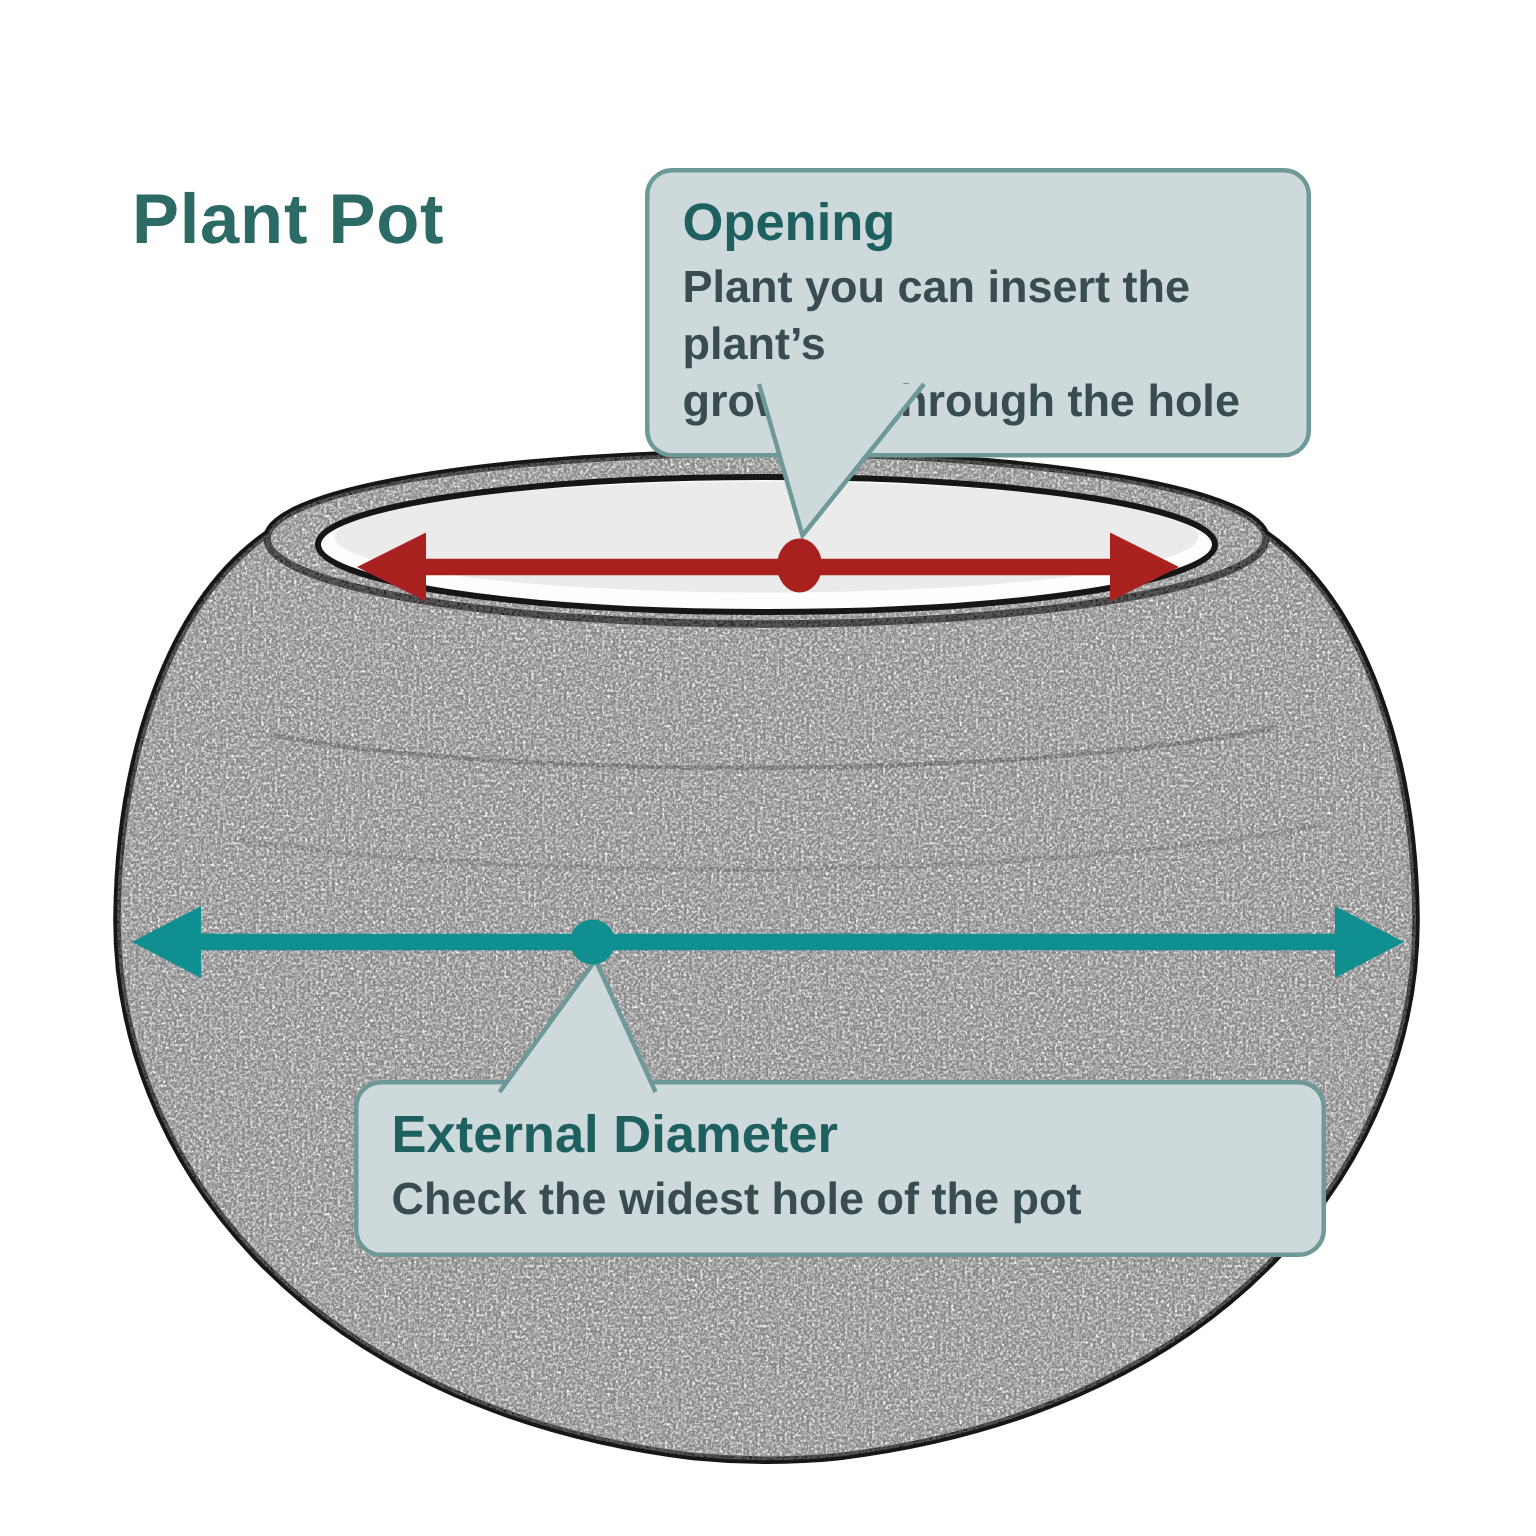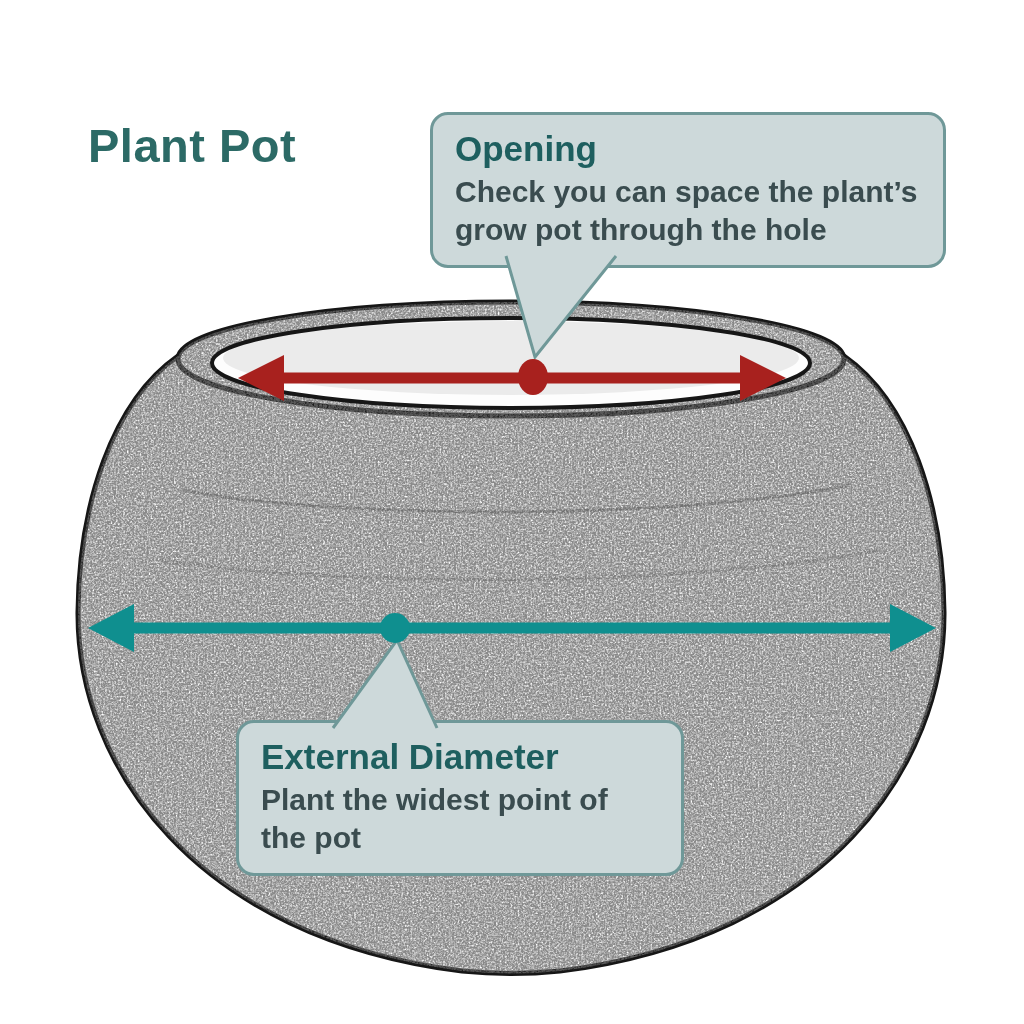--- a/index.html
+++ b/index.html
@@ -11,22 +11,22 @@
   .title{
     position:absolute;left:88px;top:118px;
     font-size:47px;font-weight:700;line-height:1.18;color:#2c6a66;
     letter-spacing:0.5px;
   }
   .callout{
     position:absolute;box-sizing:border-box;
     background:#cdd9da;border:3px solid #6f9898;border-radius:18px;
     padding:12px 22px 16px 22px;
   }
-  .callout-top{left:430px;top:112px;width:516px;}
-  .callout-bottom{left:236px;top:720px;width:448px;}
+  .callout-top{left:430px;top:112px;width:444px;}
+  .callout-bottom{left:236px;top:720px;width:648px;}
   .callout-heading{font-size:35px;font-weight:700;color:#1e5f5f;margin:2px 0 4px 0;}
   .callout-body{font-size:30px;font-weight:600;color:#3a4c4f;line-height:1.26;}
 </style>
 </head>
 <body>
 
 <div class="canvas">
 
   <svg class="layer" viewBox="0 0 1024 1024" aria-hidden="true">
     <defs>
@@ -61,29 +61,29 @@
     <polygon points="936,628 890,604 890,652" fill="#0f8f8f"></polygon>
   </svg>
 
   <div class="title">
     <div>Plant Pot</div>
   </div>
 
   <div class="callout callout-top">
     <div class="callout-heading">Opening</div>
     <div class="callout-body">
-      <span>Check you can space the plant’s</span><br>
+      <span>Plant you can insert the plant’s</span><br>
       <span>grow pot through the hole</span>
     </div>
   </div>
 
   <div class="callout callout-bottom">
     <div class="callout-heading">External Diameter</div>
     <div class="callout-body">
-      <span>Plant the widest point of the pot</span><br>
+      <span>Check the widest hole of the pot</span><br>
     </div>
   </div>
 
   <svg class="layer" viewBox="0 0 1024 1024" aria-hidden="true">
 
     <polygon points="506,256 616,256 535,357" fill="#cdd9da"></polygon>
     <path d="M 506 256 L 535 357 L 616 256" fill="none" stroke-width="3" stroke="#6f9898"></path>
 
     <polygon points="333,728 437,728 397,640" fill="#cdd9da"></polygon>
     <path d="M 333 728 L 397 640 L 437 728" fill="none" stroke-width="3" stroke="#6f9898"></path>

